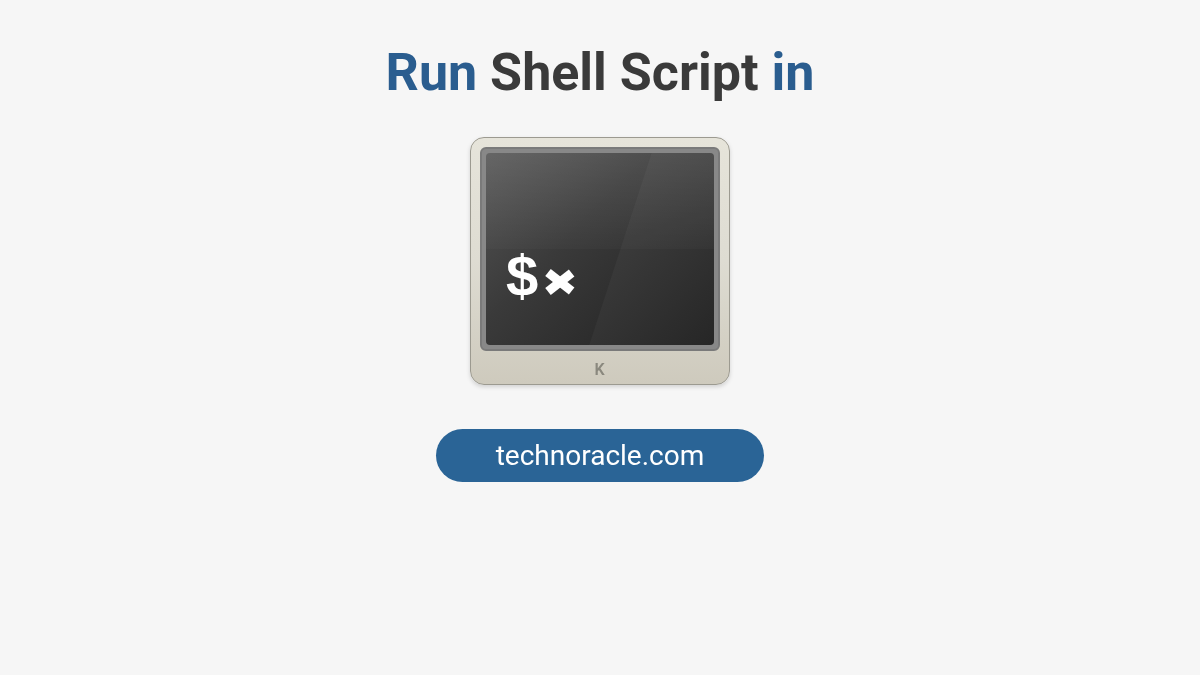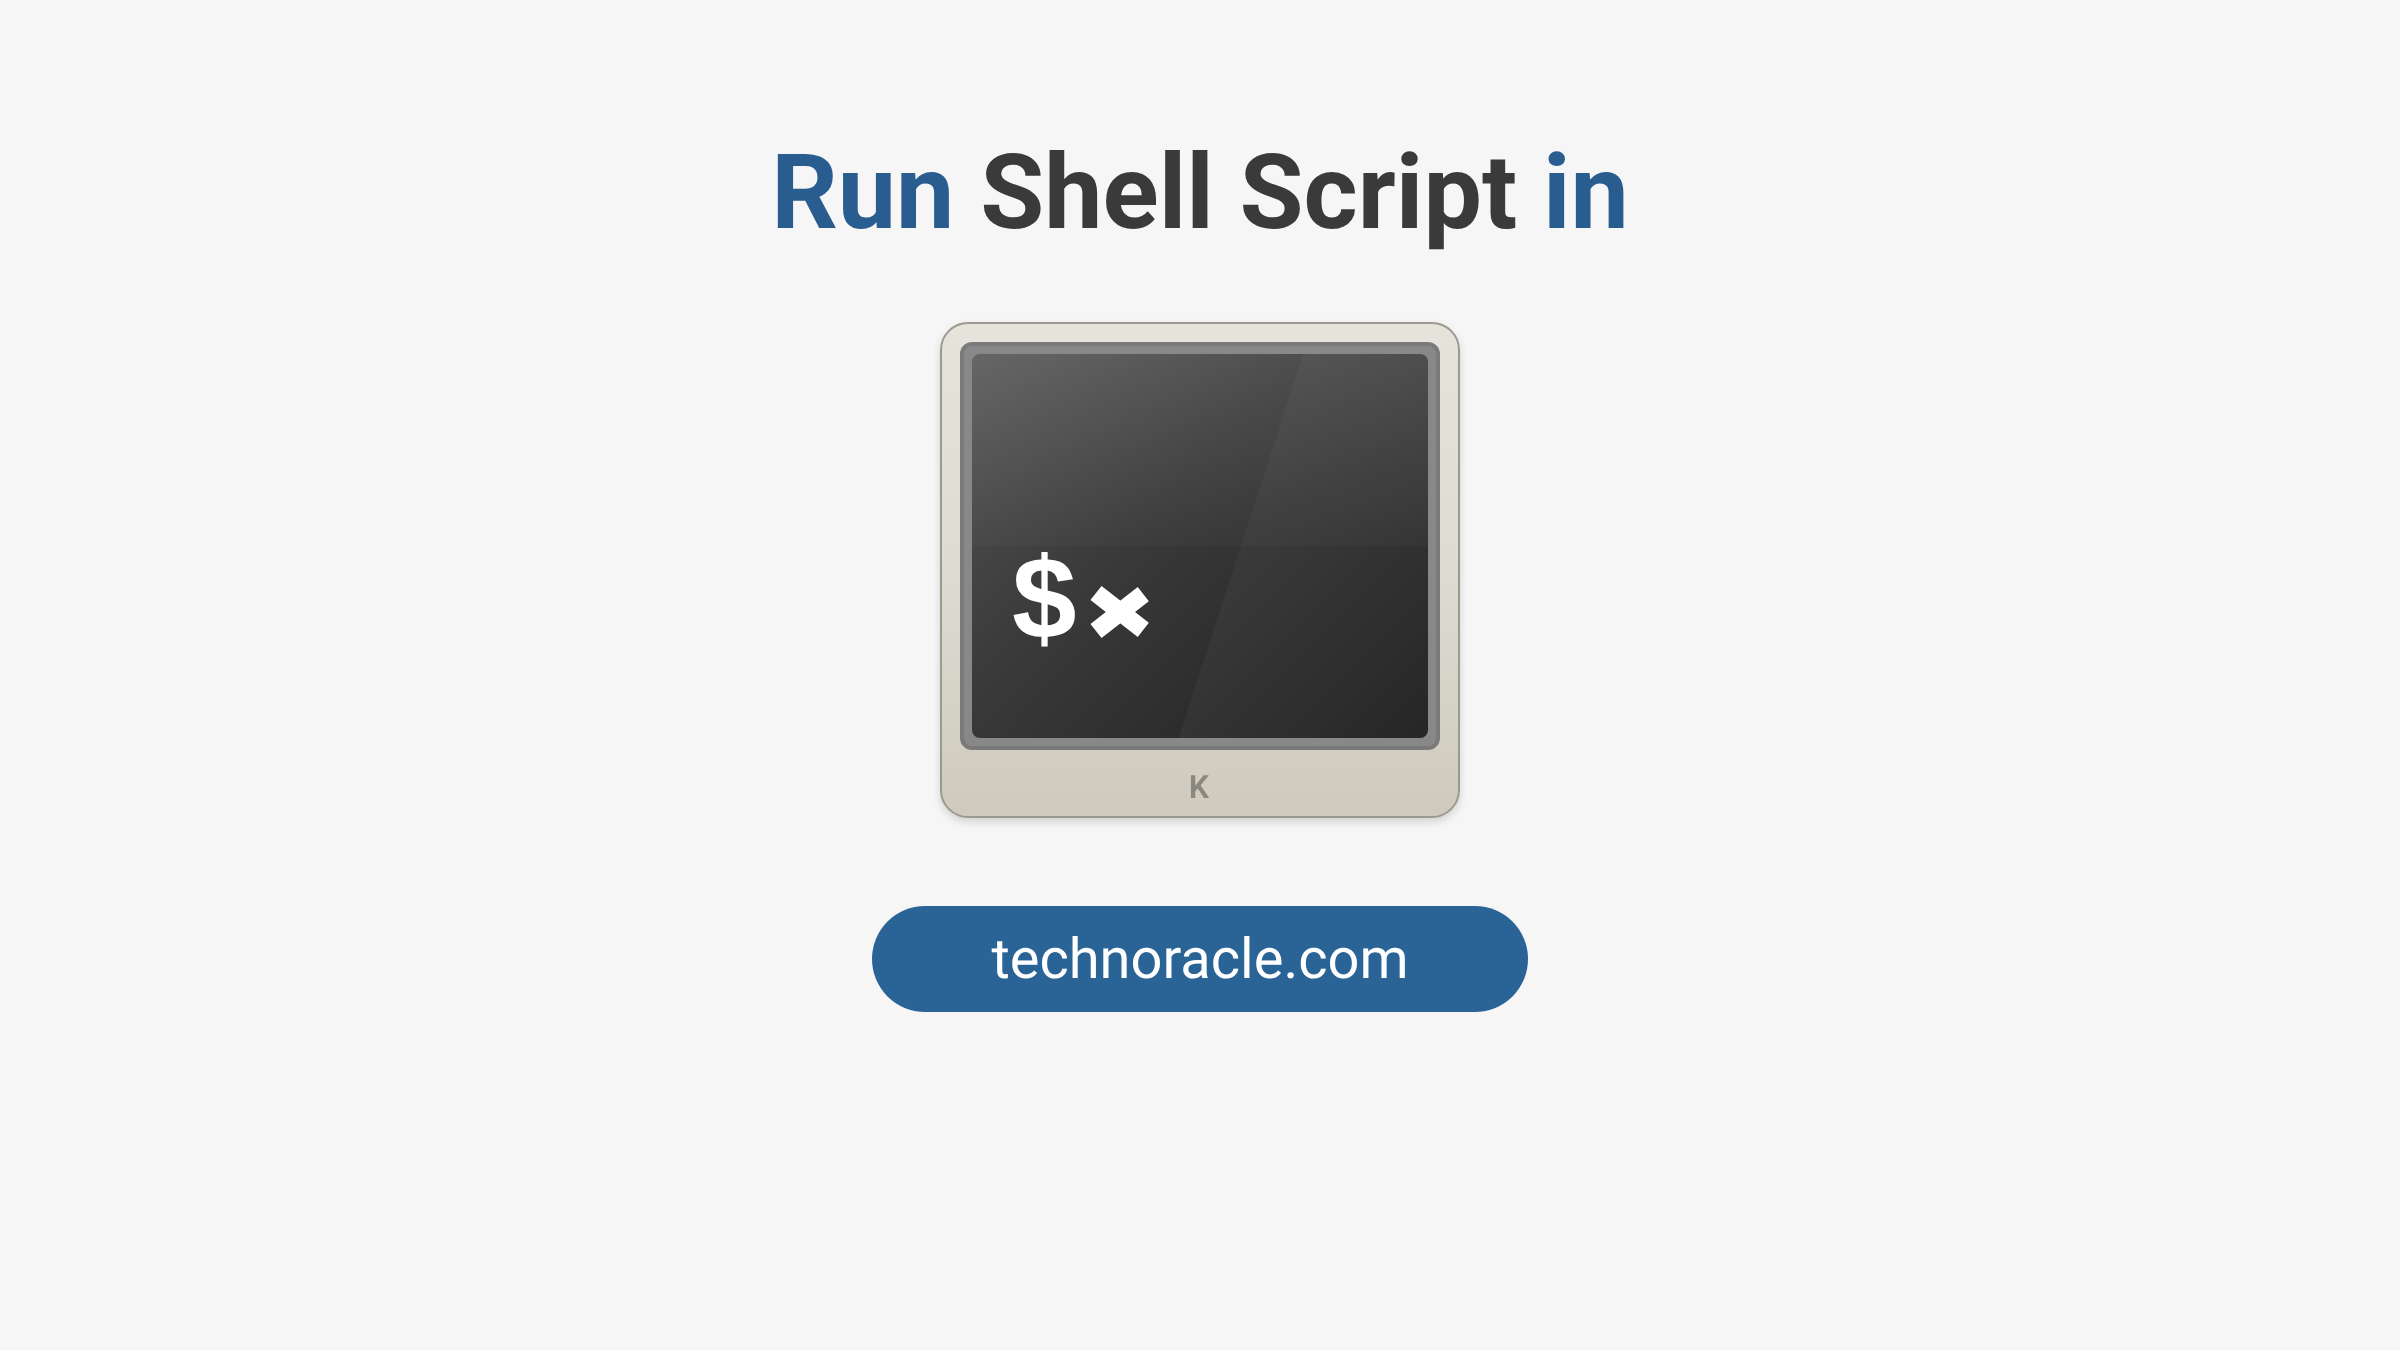--- a/index.html
+++ b/index.html
@@ -7,21 +7,21 @@
       width: 1200px;
       height: 675px;
       background: #f6f6f6;
       font-family: -apple-system, BlinkMacSystemFont, "Segoe UI", Roboto, "Helvetica Neue", Arial, sans-serif;
       display: flex;
       flex-direction: column;
       align-items: center;
       position: relative;
     }
     .title {
-      margin-top: 64px;
+      margin-top: 40px;
       text-align: center;
       font-weight: 700;
       font-size: 52px;
       line-height: 1.25;
     }
     .t-blue { color: #2a5d8f; }
     .t-dark { color: #3a3a3a; }
     .terminal-wrap {
       margin-top: 32px;
       width: 260px;

